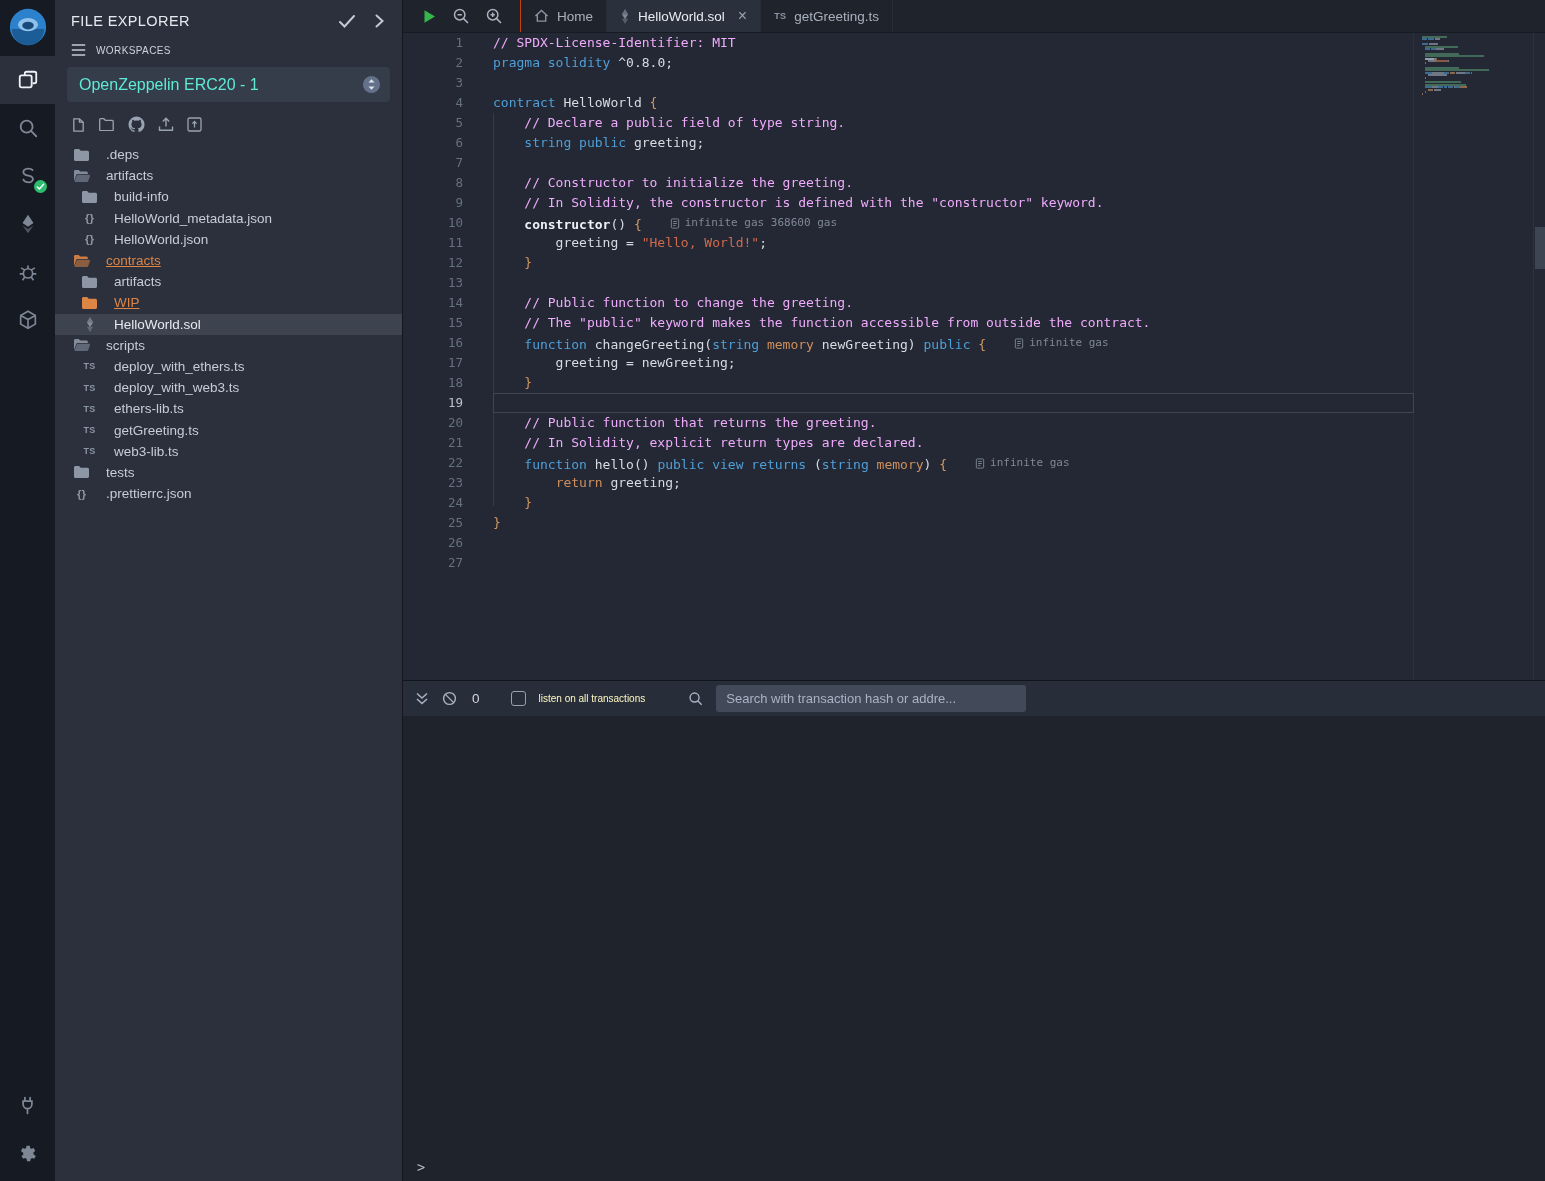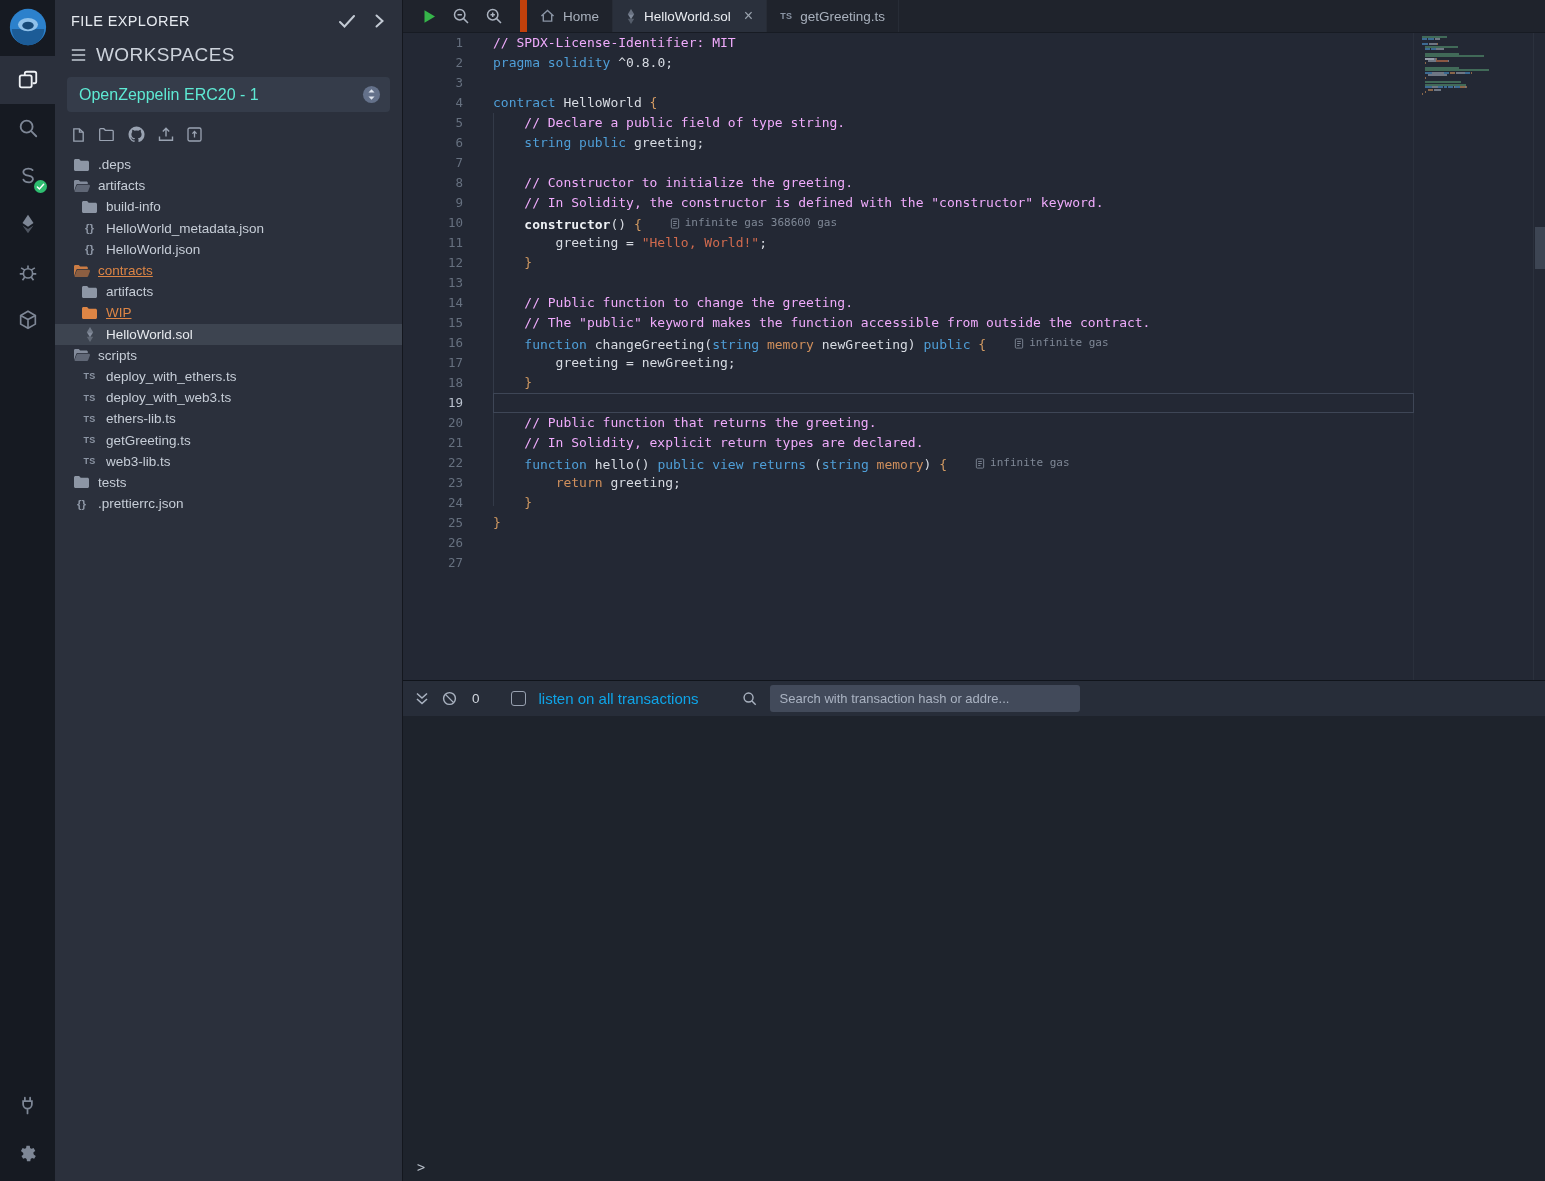--- a/index.html
+++ b/index.html
@@ -15,43 +15,43 @@
   .ab-badge{position:absolute;right:8px;bottom:7px;width:13px;height:13px;border-radius:50%;background:var(--check-green,#2ebd70);display:flex;align-items:center;justify-content:center;}
   .ab-bottom{margin-top:auto;display:flex;flex-direction:column;align-items:center;padding-bottom:4px;width:55px;}
 
   
   .file-panel{width:348px;background:#2b303c;flex:none;display:flex;flex-direction:column;border-right:1px solid #14171e;}
   .fp-header{height:42px;display:flex;align-items:center;padding:0 18px 0 16px;gap:20px;}
   .fp-title{flex:1;color:#e6eaf0;font-size:14.5px;letter-spacing:.4px;}
   .green{color:var(--check-green,#2ebd70);}
   .dim-ic{color:#c3cad4;cursor:pointer;display:flex;}
   .fp-row2{display:flex;align-items:center;gap:10px;padding:2px 16px 9px;color:#cdd3dc;}
-  .fp-ws-label{font-size:19px;letter-spacing:.4px;}
+  .fp-ws-label{font-size:10px;letter-spacing:.4px;}
   .ws-select{margin:2px 12px 10px;height:35px;background:#353c4a;border-radius:4px;display:flex;align-items:center;padding:0 9px 0 12px;cursor:pointer;}
   .ws-name{flex:1;color:#5eead4;font-size:16px;}
   .fp-tools{display:flex;align-items:center;gap:13px;padding:4px 16px 11px;color:#9aa3b2;}
   .fp-tools .tool{cursor:pointer;display:flex;}
   .tree{flex:1;font-size:13.5px;color:#c6cdd7;overflow:hidden;}
-  .tree-row{height:21.2px;display:flex;align-items:center;gap:8px;cursor:pointer;white-space:nowrap;}
+  .tree-row{height:21.2px;display:flex;align-items:center;gap:16px;cursor:pointer;white-space:nowrap;}
   .tree-row.selected{background:#3d4450;color:#e6e9ee;}
   .tree-row.hl{color:var(--file-orange,#dd8545);text-decoration:underline;}
   .tree-icon{width:17px;display:flex;justify-content:center;color:#8d96a5;flex:none;}
   .tree-row.hl .tree-icon{color:var(--file-orange,#dd8545);}
   .badge-txt{font-size:9px;font-weight:bold;letter-spacing:.3px;}
   .json-txt{font-size:11.5px;font-weight:600;}
 
   
   .main{flex:1;display:flex;flex-direction:column;min-width:0;}
   .tabbar{height:33px;background:#1f232c;display:flex;align-items:stretch;flex:none;border-bottom:1px solid #171b23;}
   .ed-toolbar{display:flex;align-items:center;gap:17px;padding:0 18px 0 20px;color:#aab2bf;}
   .ed-toolbar .tbtn{display:flex;cursor:pointer;}
   .run-green{color:var(--run-green,#36b54a);}
   .tabs{display:flex;align-items:stretch;}
   .tab{display:flex;align-items:center;gap:8px;padding:0 13px;font-size:13.5px;color:#a9b1bd;border-right:1px solid #272c36;cursor:pointer;white-space:nowrap;}
-  .tab:first-child{border-left:7px solid #c2410c;}
+  .tab:first-child{border-left:1px solid #c2410c;}
   .tab.active{background:#2a303c;color:#e9ecf1;}
   .tab .tab-ic{display:flex;color:#8a94a4;}
   .tab .close{margin-left:5px;color:#9aa3ae;font-size:16px;line-height:1;}
 
   
   .editor{flex:1;position:relative;background:#232834;overflow:hidden;}
   .code{position:absolute;top:0;left:0;right:140px;font-family:"DejaVu Sans Mono",monospace;}
   .cline{display:flex;height:20px;font-size:13px;line-height:20px;white-space:pre;}
   .lnum{width:60px;flex:none;text-align:right;color:#66707f;font-size:12.5px;}
   .ltext{padding-left:30px;}
@@ -71,21 +71,21 @@
   .mm-tok{height:2px;flex:none;}
   .ed-sep{position:absolute;top:0;bottom:0;right:131px;width:1px;background:#2a303c;}
   .vscroll{position:absolute;top:0;bottom:0;right:0;width:12px;border-left:1px solid #2b313d;}
   .vthumb{position:absolute;top:194px;left:1px;width:10px;height:42px;background:#3d4553;}
 
   
   .term-bar{height:36px;flex:none;background:#272d39;border-top:1px solid #10141b;display:flex;align-items:center;padding:0 12px;gap:13px;color:#a9b2c0;}
   .term-bar .tbtn{display:flex;cursor:pointer;}
   .term-count{color:#d2d7df;font-size:13.5px;margin:0 2px;}
   .checkbox{width:15px;height:15px;border:1px solid #98a1b0;border-radius:3px;background:transparent;cursor:pointer;flex:none;margin-left:16px;}
-  .listen-label{font-size:15px;color:#0ea5e9;margin-right:24px;}
+  .listen-label{font-size:10px;color:#fef9c3;margin-right:24px;}
   .term-search{display:flex;margin-left:6px;}
   .term-input{width:310px;height:27px;background:#424a5a;border:none;border-radius:3px;padding:0 10px;font-size:13px;color:#d6dbe2;font-family:"Liberation Sans",sans-serif;outline:none;}
   .term-input::placeholder{color:#aab3c2;}
   .term-out{height:465px;flex:none;background:#1e232c;position:relative;}
   .prompt{position:absolute;left:14px;bottom:6px;color:#b9c0ca;font:13.5px "DejaVu Sans Mono",monospace;}
 </style>
 </head>
 <body>
 
 <div class="app">

